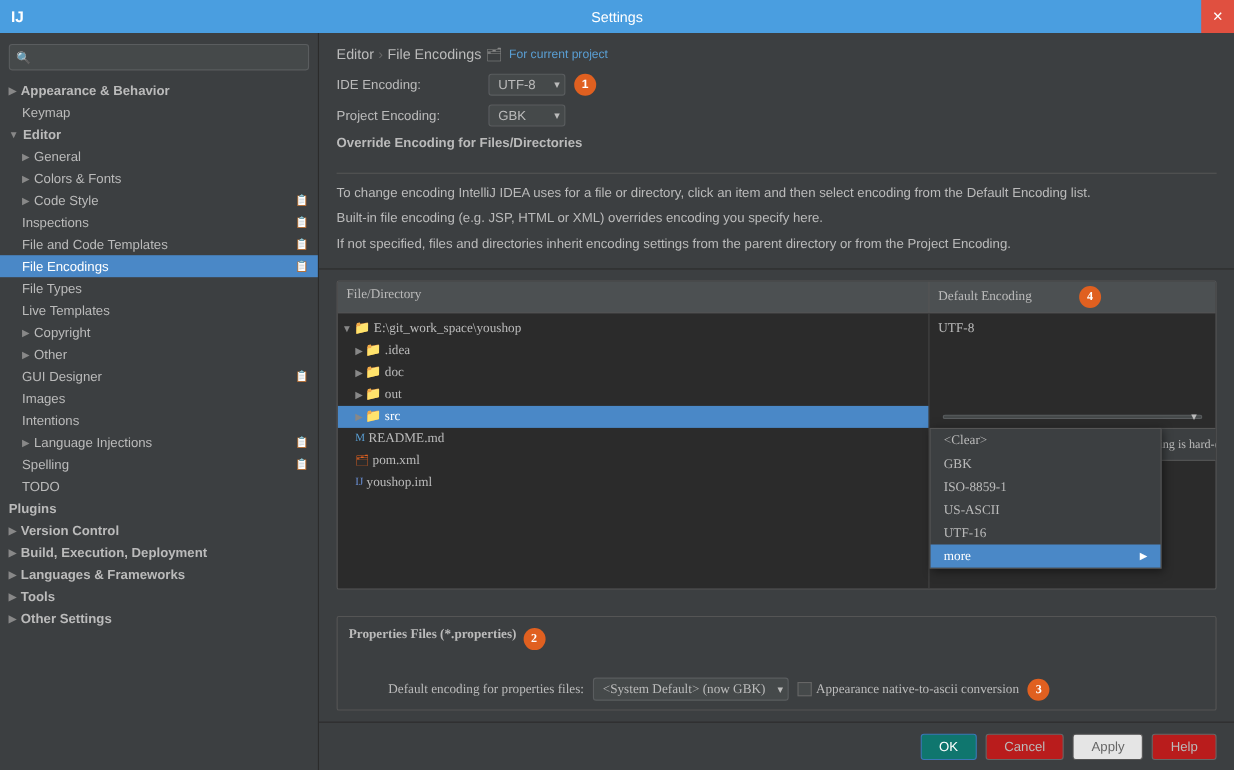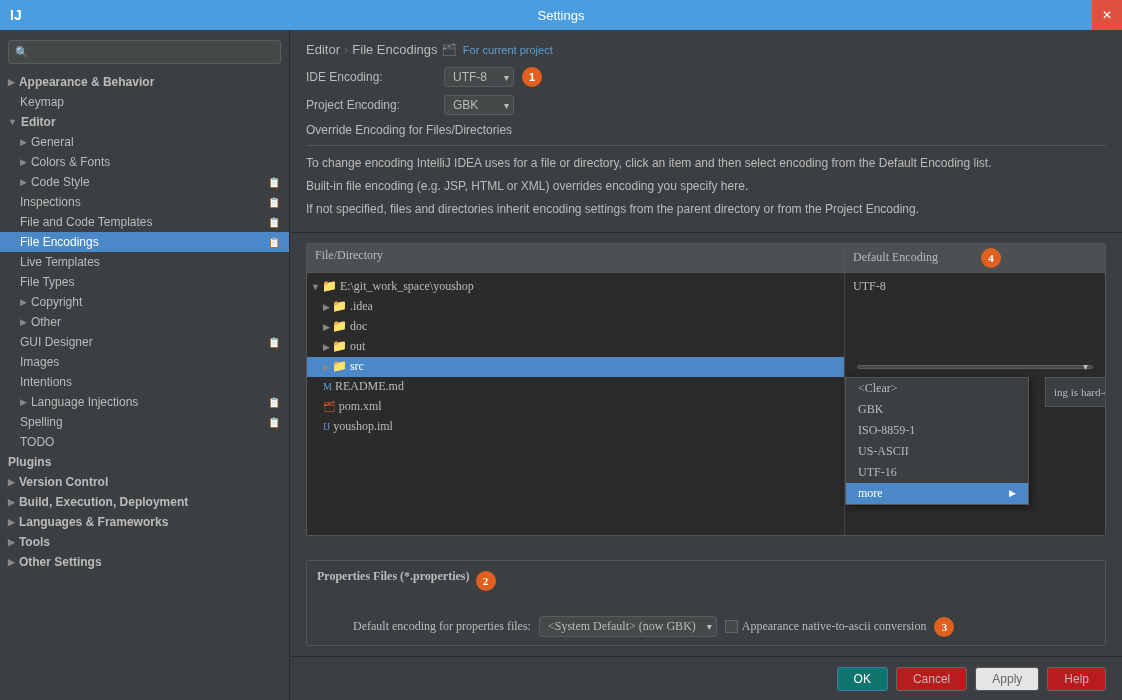--- a/index.html
+++ b/index.html
@@ -167,23 +167,23 @@
       right: 4px;
       font-size: 10px;
     }
 
     .override-section {
       margin-top: 4px;
     }
     .override-title {
       font-size: 12px;
       color: #bbbbbb;
-      font-weight: normal;
+      font-weight: bold;
       border-bottom: 1px solid #555;
-      padding-bottom: 8px;
+      padding-bottom: 20px;
       margin-bottom: 8px;
     }
     .info-text {
       font-size: 12px;
       color: #bbbbbb;
       line-height: 1.6;
       margin-bottom: 4px;
     }
 
     
@@ -284,21 +284,21 @@
       position: absolute;
       right: 4px;
       font-size: 10px;
     }
 
     
     .enc-popup {
       position: absolute;
       top: 0;
       left: 0;
-      width: 184px;
+      width: 211px;
       background: #3c3f41;
       border: 1px solid #555;
       z-index: 10;
       box-shadow: 2px 2px 8px rgba(0,0,0,0.5);
     }
     .enc-popup-item {
       padding: 3px 12px;
       font-size: 12px;
       color: #bbbbbb;
       cursor: pointer;
@@ -448,24 +448,24 @@
       </div>
       <div class="nav-item level1">
         <span>File and Code Templates</span>
         <span class="nav-badge">📋</span>
       </div>
       <div class="nav-item level1 selected">
         <span>File Encodings</span>
         <span class="nav-badge">📋</span>
       </div>
       <div class="nav-item level1">
+        <span>File Types</span>
+      </div>
+      <div class="nav-item level1">
         <span>Live Templates</span>
-      </div>
-      <div class="nav-item level1">
-        <span>File Types</span>
       </div>
       <div class="nav-item level1">
         <span class="arrow">▶</span>
         <span>Copyright</span>
       </div>
       <div class="nav-item level1">
         <span class="arrow">▶</span>
         <span>Other</span>
       </div>
       <div class="nav-item level1">

